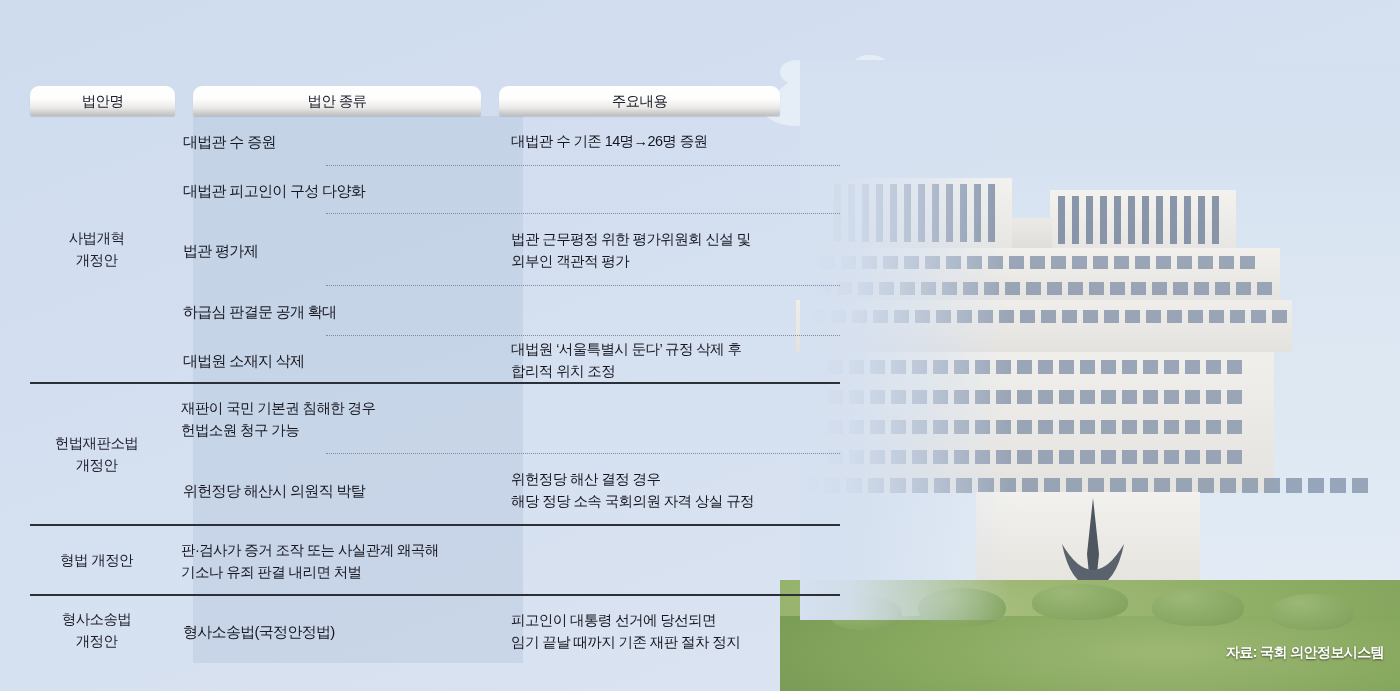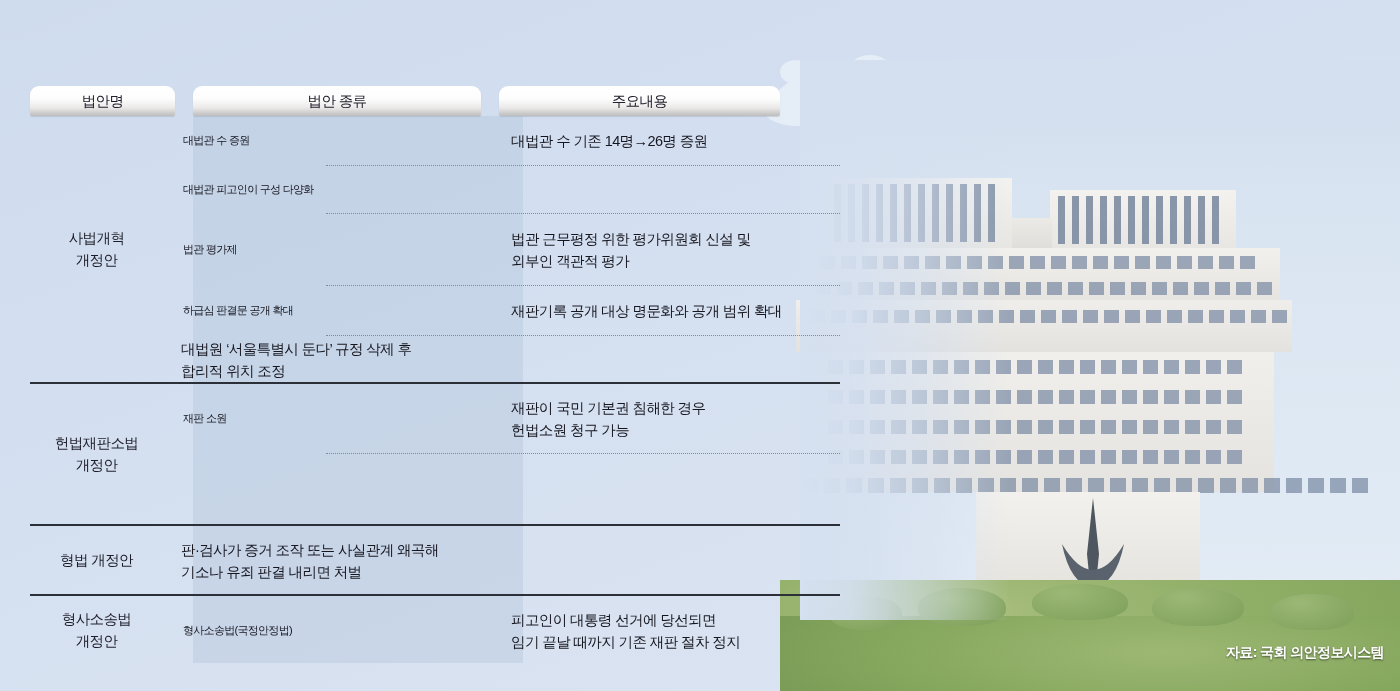--- a/index.html
+++ b/index.html
@@ -77,21 +77,21 @@
   #h2 { left:193px; width:288px; }
   #h3 { left:499px; width:281px; }
 
   
   .tbl { position:absolute; left:30px; top:116px; width:810px; }
   .mid-shade { position:absolute; left:163px; top:0; width:330px; height:547px;
                background:rgba(150,175,200,.22); }
 
   .row { position:relative; display:flex; }
   .c2 { width:330px; flex:none; display:flex; align-items:center;
-        padding-left:20px; font-size:11px; color:#16161f; line-height:1.4; letter-spacing:-.7px; }
+        padding-left:20px; font-size:15px; color:#16161f; line-height:1.4; letter-spacing:-.7px; }
   .c3 { width:347px; flex:none; display:flex; align-items:center;
         padding-left:18px; font-size:14.5px; color:#16161f; line-height:1.52; letter-spacing:-.6px; }
 
   .dotted { position:absolute; left:163px; right:0; bottom:0; height:0;
             border-top:1px dotted #7b8ca3; }
   .solid  { position:absolute; left:0; right:0; bottom:0; height:0;
             border-top:2px solid #2b2f38; }
 
   .group { position:relative; display:flex; }
   .gname { flex:none; width:133px; display:flex; align-items:center; justify-content:center;
@@ -425,54 +425,60 @@
           <div class="c3">
             <span>
               <span>법관 근무평정 위한 평가위원회 신설 및</span><br>
               <span>외부인 객관적 평가</span>
             </span>
           </div>
           <div class="dotted"></div>
         </div>
         <div class="row" style="height:50px;">
           <div class="c2">하급심 판결문 공개 확대</div>
-          <div class="c3">
-            <span><span>재판기록 공개 대상 명문화와 공개 범위 확대</span></span>
-          </div>
           <div class="dotted"></div>
         </div>
         <div class="row" style="height:48px;">
+          <div class="c2">대법원 소재지 삭제</div>
           <div class="c3">
             <span>
               <span>대법원 ‘서울특별시 둔다’ 규정 삭제 후</span><br>
               <span>합리적 위치 조정</span>
             </span>
           </div>
         </div>
       </div>
       <div class="solid"></div>
     </div>
 
     <div class="group" style="height:142px;">
       <div class="gname">
         <span>
           <span>헌법재판소법</span><br>
           <span>개정안</span>
         </span>
       </div>
       <div class="grows">
         <div class="row" style="height:70px;">
-          <div class="c2">재판 소원</div>
           <div class="c3">
             <span>
               <span>재판이 국민 기본권 침해한 경우</span><br>
               <span>헌법소원 청구 가능</span>
             </span>
           </div>
           <div class="dotted"></div>
+        </div>
+        <div class="row" style="height:72px;">
+          <div class="c2">위헌정당 해산시 의원직 박탈</div>
+          <div class="c3">
+            <span>
+              <span>위헌정당 해산 결정 경우</span><br>
+              <span>해당 정당 소속 국회의원 자격 상실 규정</span>
+            </span>
+          </div>
         </div>
       </div>
       <div class="solid"></div>
     </div>
 
     <div class="group" style="height:70px;">
       <div class="gname">
         <span>형법 개정안</span>
       </div>
       <div class="grows">

